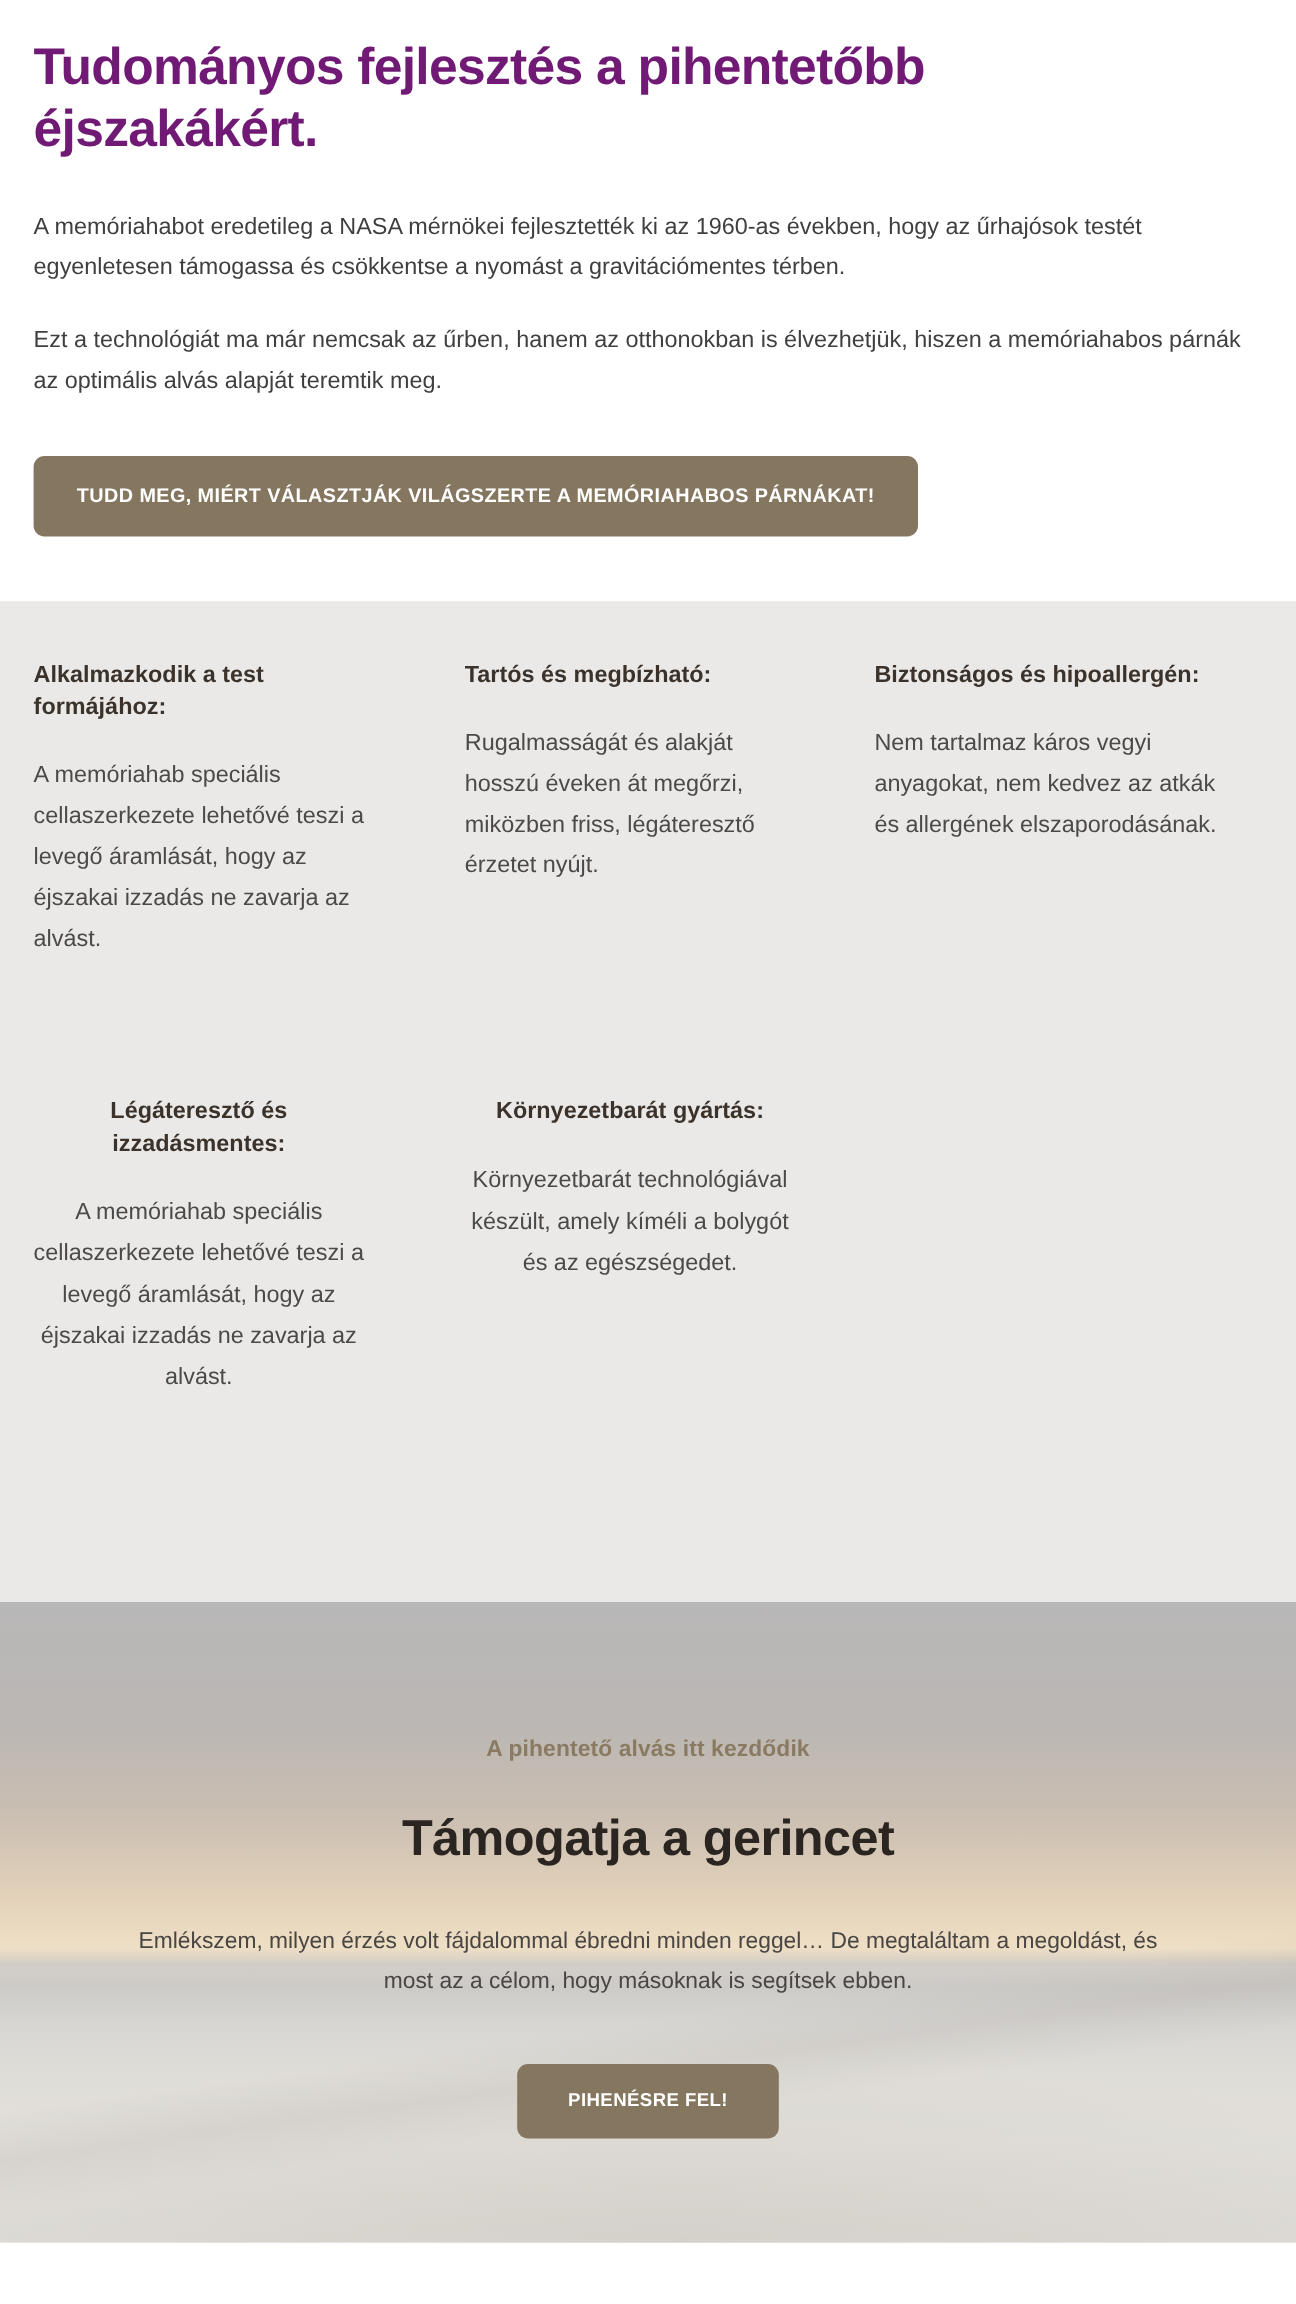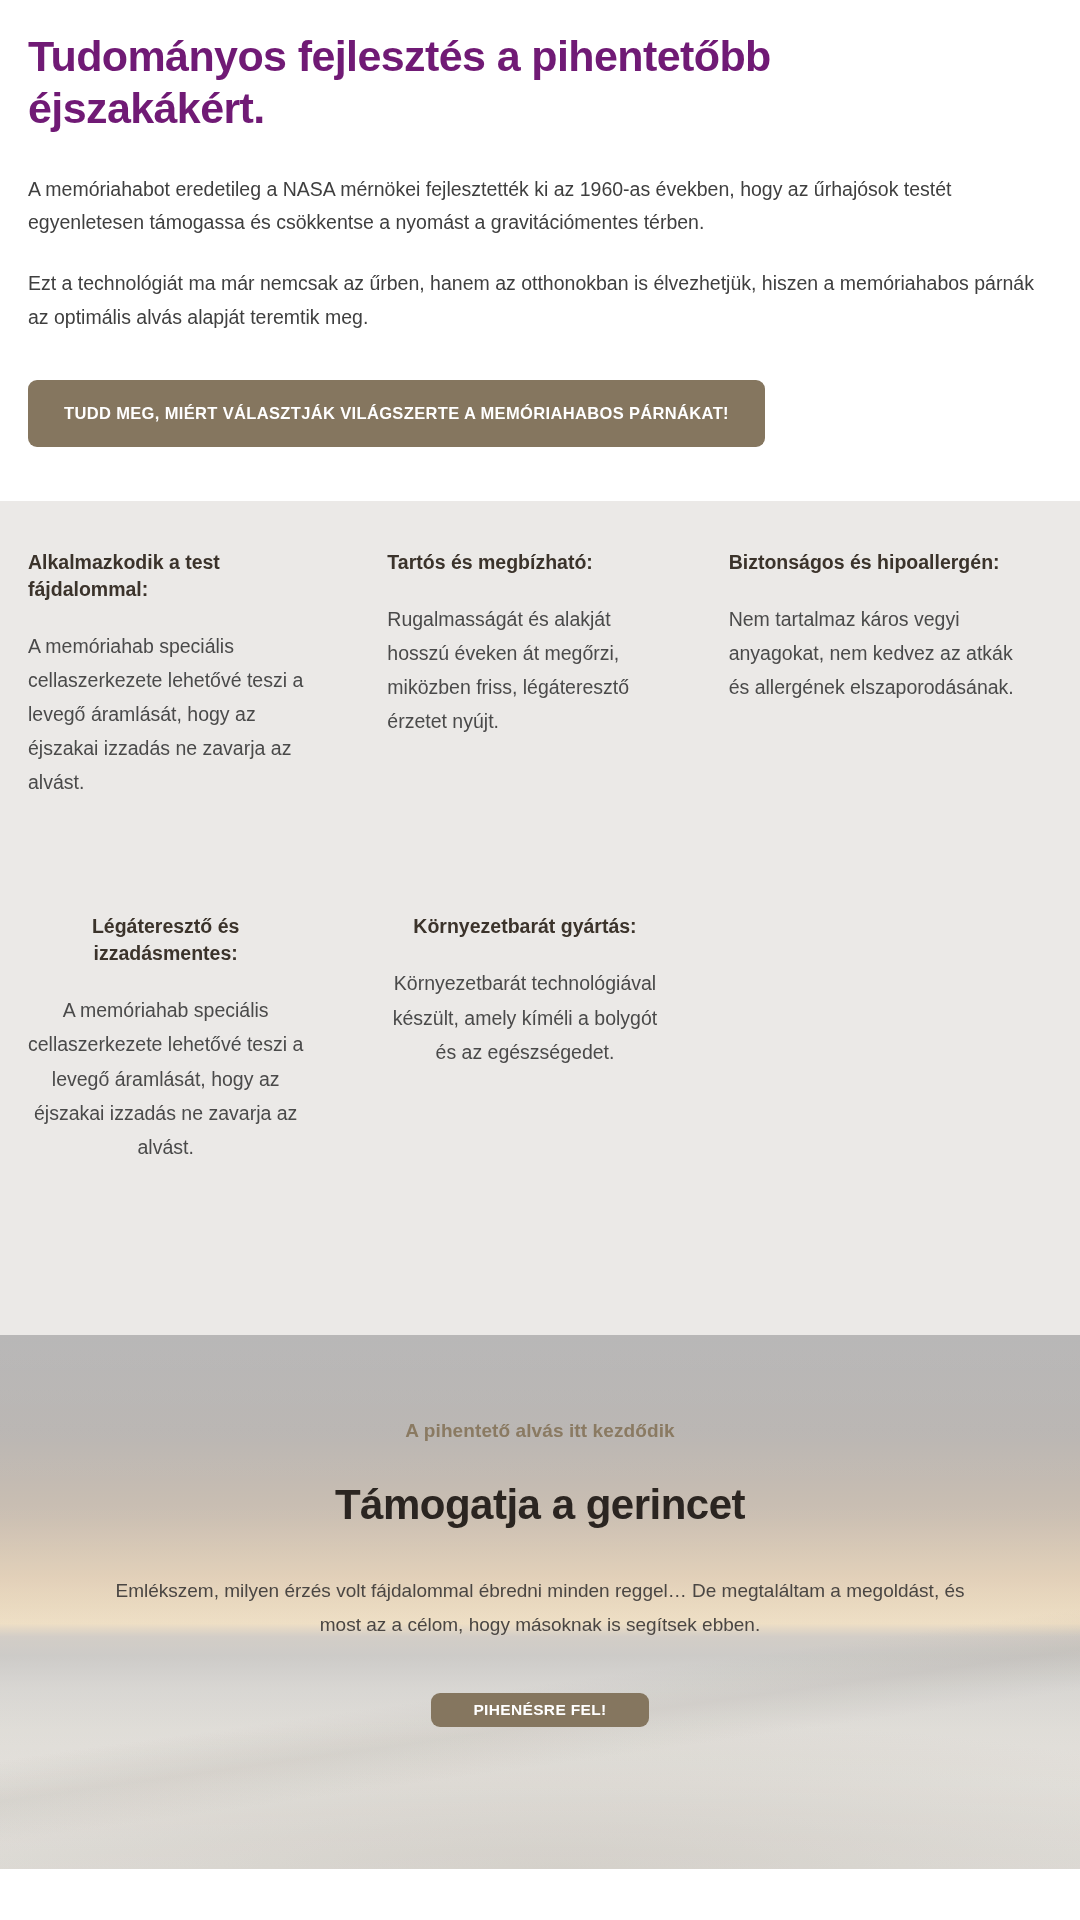--- a/index.html
+++ b/index.html
@@ -145,21 +145,21 @@
   }
 
   .hero-content {
     position: relative;
     z-index: 2;
     text-align: center;
     padding: 0 60px;
   }
 
   .hero-eyebrow {
-    margin-top: 85px;
+    margin-top: 112px;
     font-size: 19px;
     font-weight: 700;
     color: #8a7a62;
     letter-spacing: 0.1px;
   }
 
   .hero-title {
     margin-top: 38px;
     font-size: 42px;
     font-weight: 700;
@@ -172,21 +172,21 @@
     margin: 44px auto 0 auto;
     max-width: 880px;
     font-size: 19px;
     line-height: 1.75;
     color: #4a4643;
   }
 
   .cta-wrap-bottom { margin-top: 52px; }
 
   .btn-bottom {
-    padding: 8px 42px;
+    padding: 22px 42px;
     font-size: 15.5px;
     background: #85765f;
     border-radius: 9px;
   }
 </style>
 </head>
 <body>
 
 <div class="page">
 
@@ -202,21 +202,21 @@
       <button class="btn btn-top">TUDD MEG, MIÉRT VÁLASZTJÁK VILÁGSZERTE A MEMÓRIAHABOS PÁRNÁKAT!</button>
     </div>
 
   </section>
 
   <section class="features">
 
     <div class="feature-row">
 
       <div class="feature-col">
-        <div class="feature-title">Alkalmazkodik a test fájdalommal:</div>
+        <div class="feature-title">Alkalmazkodik a test formájához:</div>
         <div class="feature-body">A memóriahab speciális cellaszerkezete lehetővé teszi a levegő áramlását, hogy az éjszakai izzadás ne zavarja az alvást.</div>
       </div>
 
       <div class="feature-col">
         <div class="feature-title">Tartós és megbízható:</div>
         <div class="feature-body">Rugalmasságát és alakját hosszú éveken át megőrzi, miközben friss, légáteresztő érzetet nyújt.</div>
       </div>
 
       <div class="feature-col">
         <div class="feature-title">Biztonságos és hipoallergén:</div>

